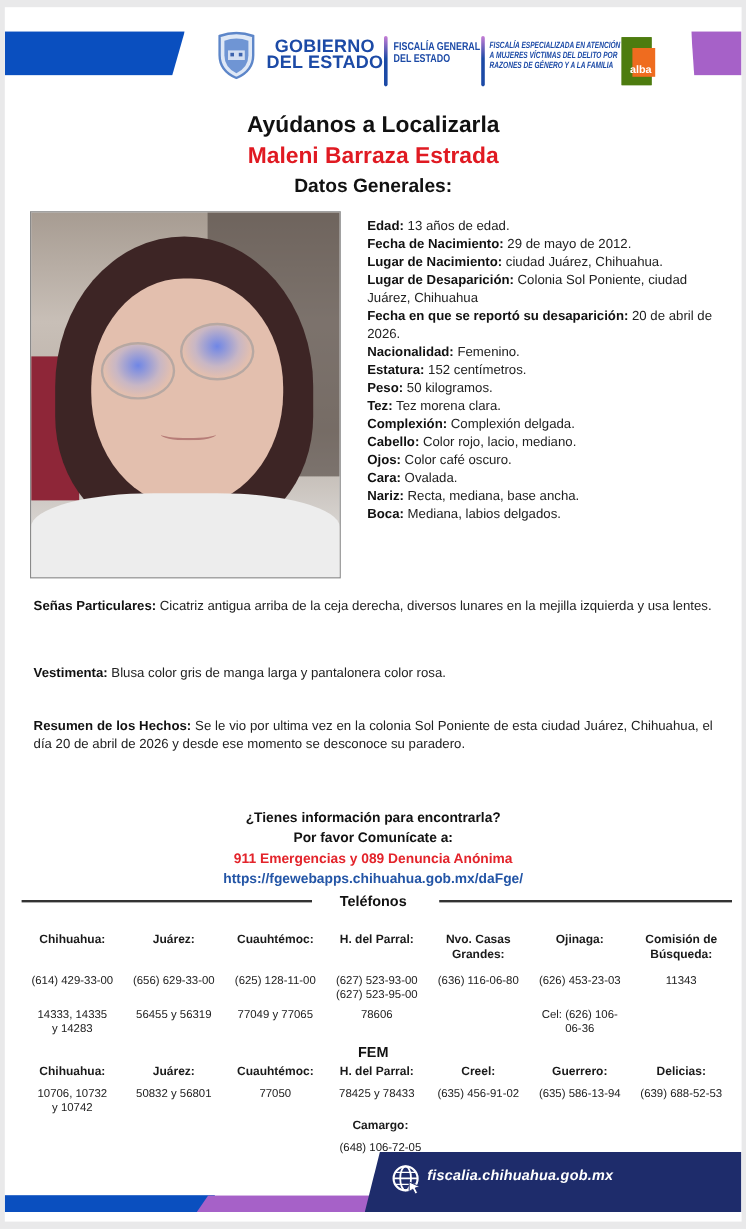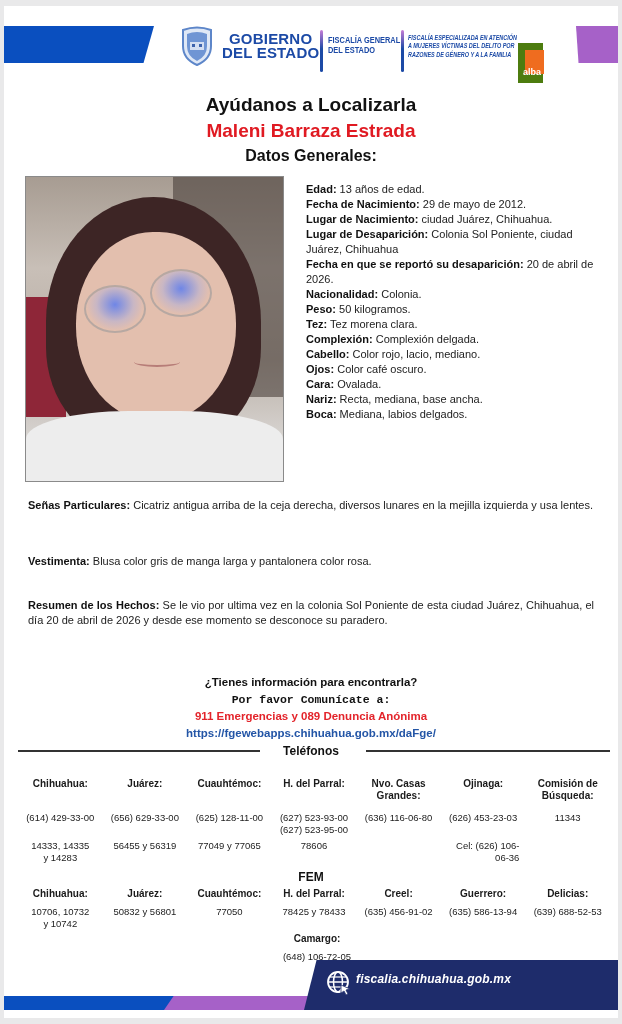--- a/index.html
+++ b/index.html
@@ -33,21 +33,21 @@
     font-size: 9.5px; line-height: 10px; transform: scaleX(0.78); transform-origin: left;
     font-family: "Liberation Sans", sans-serif;
   }
   .fem-text {
     position: absolute; left: 404px; top: 28px; color: #1c4aa6; font-weight: bold;
     font-size: 7.6px; line-height: 8.3px; font-style: italic;
     transform: scaleX(0.72); transform-origin: left; white-space: nowrap;
   }
   .alba {
     position: absolute; left: 514px; top: 25px; width: 25px; height: 40px;
-    background: #4d7c0f; border: 5px solid #4d7c0f; margin-top: 12px;
+    background: #4d7c0f; border: 7px solid #4d7c0f;
   }
   .alba .top { position: absolute; left: 2px; top: 2px; width: 19px; height: 24px; background: #ef6c1f; }
   .alba .lbl { position: absolute; left: 0; bottom: 1px; width: 100%; text-align: center;
     color: #fff; font-size: 9px; font-weight: bold; }
 
   
   .t1 { position: absolute; top: 88px; width: 100%; text-align: center; font-size: 19px; font-weight: bold; color: #111; }
   .t2 { position: absolute; top: 114px; width: 100%; text-align: center; font-size: 19px; font-weight: bold; color: #e01a22; }
   .t3 { position: absolute; top: 141px; width: 100%; text-align: center; font-size: 16px; font-weight: bold; color: #111; }
 
@@ -69,21 +69,21 @@
   
   .details { position: absolute; left: 302px; top: 176px; width: 290px; font-size: 11px; line-height: 15px; color: #222; }
   .details .row b { font-weight: bold; color: #111; }
 
   .para { position: absolute; left: 24px; width: 566px; font-size: 11px; line-height: 15px; color: #222; font-family: "Liberation Sans", sans-serif; }
   .para b { font-weight: bold; color: #111; }
   .justify { text-align: justify; }
 
   
   .c1 { position: absolute; top: 670px; width: 100%; text-align: center; font-weight: bold; font-size: 11.5px; color: #111; }
-  .c2 { position: absolute; top: 687px; width: 100%; text-align: center; font-weight: bold; font-size: 11.5px; color: #111; font-family: Liberation Mono, monospace; }
+  .c2 { position: absolute; top: 687px; width: 100%; text-align: center; font-weight: bold; font-size: 11.5px; color: #111; }
   .c3 { position: absolute; top: 704px; width: 100%; text-align: center; font-weight: bold; font-size: 11.5px; color: #e3242b; }
   .c4 { position: absolute; top: 721px; width: 100%; text-align: center; font-weight: bold; font-size: 11.5px; color: #2355a6; text-decoration: none; }
 
   .sep { position: absolute; top: 744px; height: 2px; background: #333; }
   .sep-lbl { position: absolute; top: 738px; width: 100%; text-align: center; font-weight: bold; font-size: 12px; color: #111; }
 
   .grid { position: absolute; left: 14px; width: 592px; display: grid; grid-template-columns: repeat(7, 1fr); font-size: 9.5px; text-align: center; color: #222; }
   .grid .h { font-weight: bold; font-size: 10px; color: #1a1a1a; line-height: 12px; }
   .grid .v { line-height: 12px; }
 
@@ -149,21 +149,22 @@
     <div class="mouth"></div>
     <div class="shirt"></div>
   </div>
 
   <div class="details">
     <div class="row"><b>Edad:</b><span> 13 años de edad.</span></div>
     <div class="row"><b>Fecha de Nacimiento:</b><span> 29 de mayo de 2012.</span></div>
     <div class="row"><b>Lugar de Nacimiento:</b><span> ciudad Juárez, Chihuahua.</span></div>
     <div class="row"><b>Lugar de Desaparición:</b><span> Colonia Sol Poniente, ciudad Juárez, Chihuahua</span></div>
     <div class="row"><b>Fecha en que se reportó su desaparición:</b><span> 20 de abril de 2026.</span></div>
-    <div class="row"><b>Nacionalidad:</b><span> Colonia.</span></div>
+    <div class="row"><b>Nacionalidad:</b><span> Femenino.</span></div>
+    <div class="row"><b>Estatura:</b><span> 152 centímetros.</span></div>
     <div class="row"><b>Peso:</b><span> 50 kilogramos.</span></div>
     <div class="row"><b>Tez:</b><span> Tez morena clara.</span></div>
     <div class="row"><b>Complexión:</b><span> Complexión delgada.</span></div>
     <div class="row"><b>Cabello:</b><span> Color rojo, lacio, mediano.</span></div>
     <div class="row"><b>Ojos:</b><span> Color café oscuro.</span></div>
     <div class="row"><b>Cara:</b><span> Ovalada.</span></div>
     <div class="row"><b>Nariz:</b><span> Recta, mediana, base ancha.</span></div>
     <div class="row"><b>Boca:</b><span> Mediana, labios delgados.</span></div>
   </div>
 
@@ -203,21 +204,21 @@
     <div class="v">(636) 116-06-80</div>
     <div class="v">(626) 453-23-03</div>
     <div class="v">11343</div>
   </div>
   <div class="grid" style="top:834px;">
     <div class="v" style="padding:0 10px;">14333, 14335 y 14283</div>
     <div class="v">56455 y 56319</div>
     <div class="v">77049 y 77065</div>
     <div class="v">78606</div>
     <div class="v"></div>
-    <div class="v" style="padding:0 6px;text-align:right;">Cel: (626) 106-06-36</div>
+    <div class="v" style="padding:0 6px;">Cel: (626) 106-06-36</div>
     <div class="v"></div>
   </div>
 
   <div class="fem-lbl">FEM</div>
 
   <div class="grid" style="top:882px;">
     <div class="h">Chihuahua:</div>
     <div class="h">Juárez:</div>
     <div class="h">Cuauhtémoc:</div>
     <div class="h">H. del Parral:</div>

